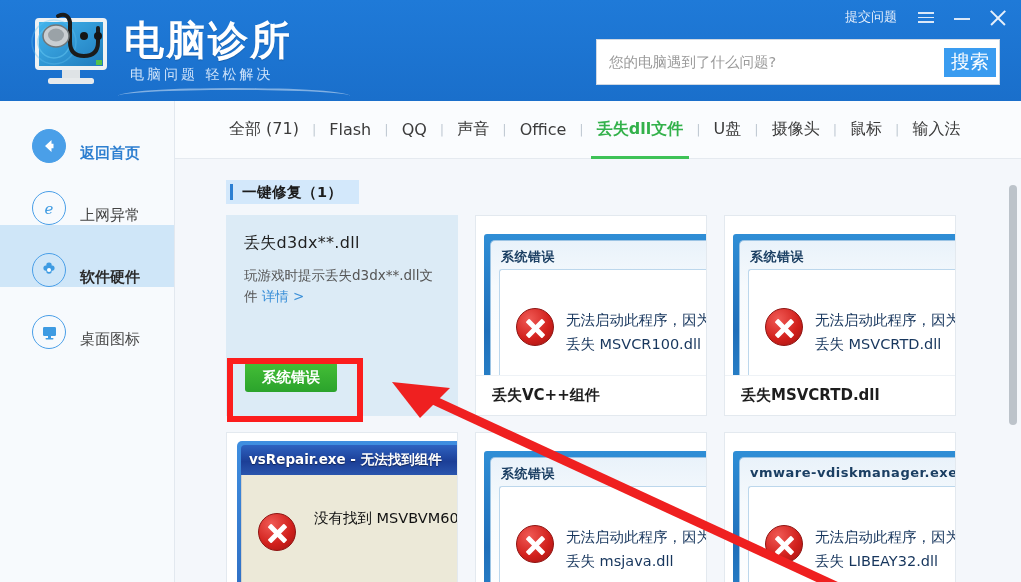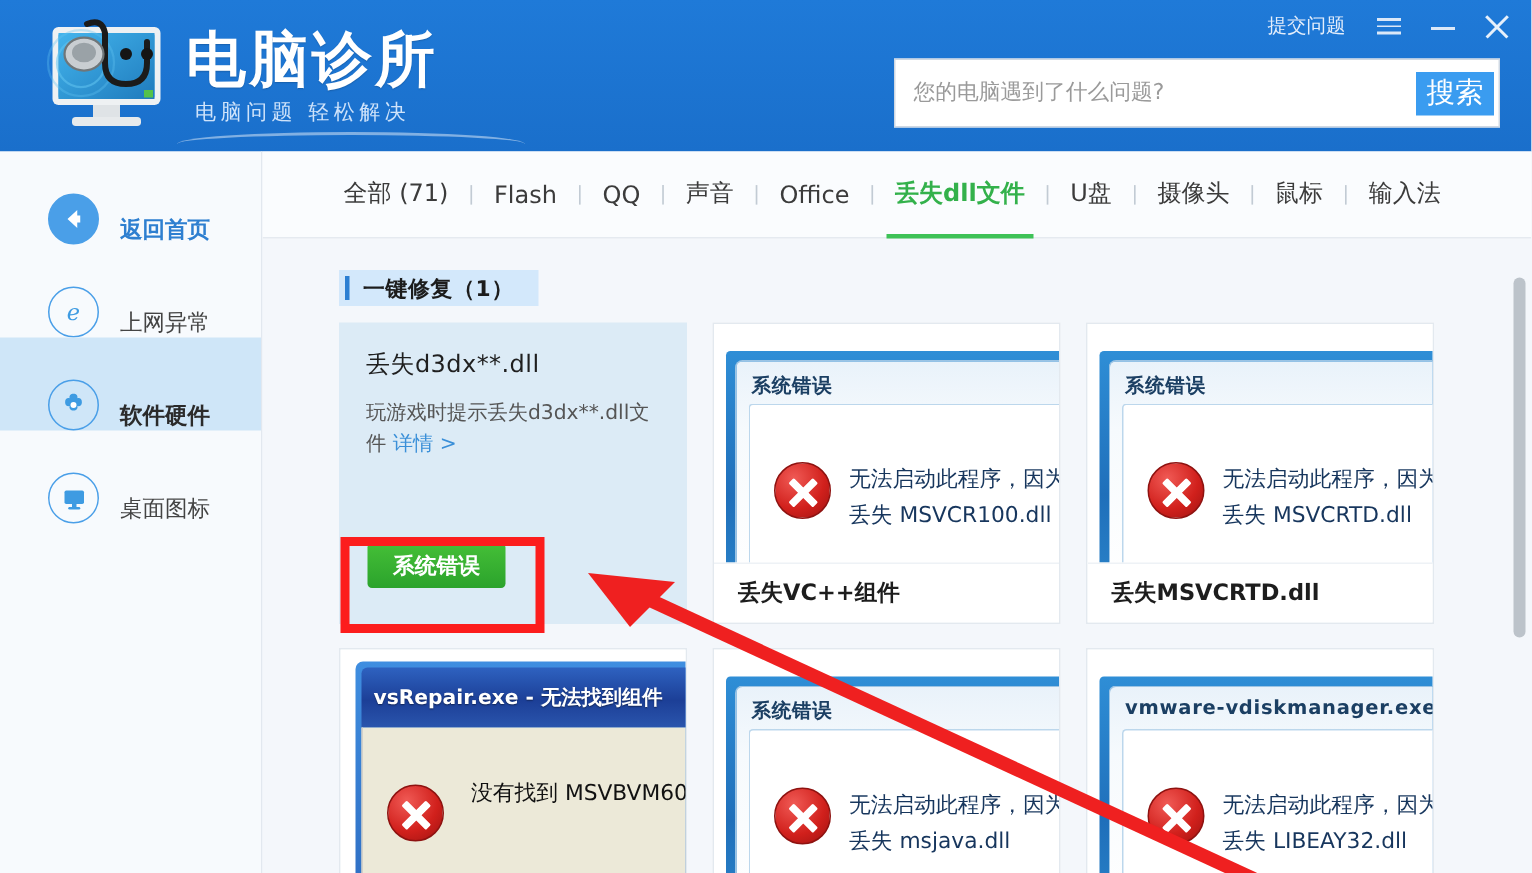--- a/index.html
+++ b/index.html
@@ -177,21 +177,21 @@
   .errcircle .s1 { transform: rotate(45deg); }
   .errcircle .s2 { transform: rotate(-45deg); }
 
   
   .wxp {
     position: absolute; left: 10px; top: 8px; width: 236px; height: 152px;
     background: linear-gradient(180deg,#3f8ee0 0%,#2f6fc4 100%);
     padding: 4px 0 0 4px; border-radius: 5px 5px 0 0;
   }
   .wxp .bar {
-    height: 40px; background: linear-gradient(180deg,#2e62c0 0%,#1c3f97 55%,#2a55ad 100%);
+    height: 30px; background: linear-gradient(180deg,#2e62c0 0%,#1c3f97 55%,#2a55ad 100%);
     color: #fff; font-size: 13.5px; font-weight: bold; display: flex; align-items: center;
     padding-left: 8px; white-space: nowrap; border-radius: 4px 4px 0 0;
     text-shadow: 0 1px 1px rgba(0,0,0,.45);
   }
   .wxp .body {
     height: 120px; background: #ece9d8; position: relative; border: 1px solid #d4d0c8; border-top: none;
   }
   .wxp .msg { position: absolute; left: 72px; top: 34px; font-size: 14.5px; color: #111; white-space: nowrap; }
 
   

